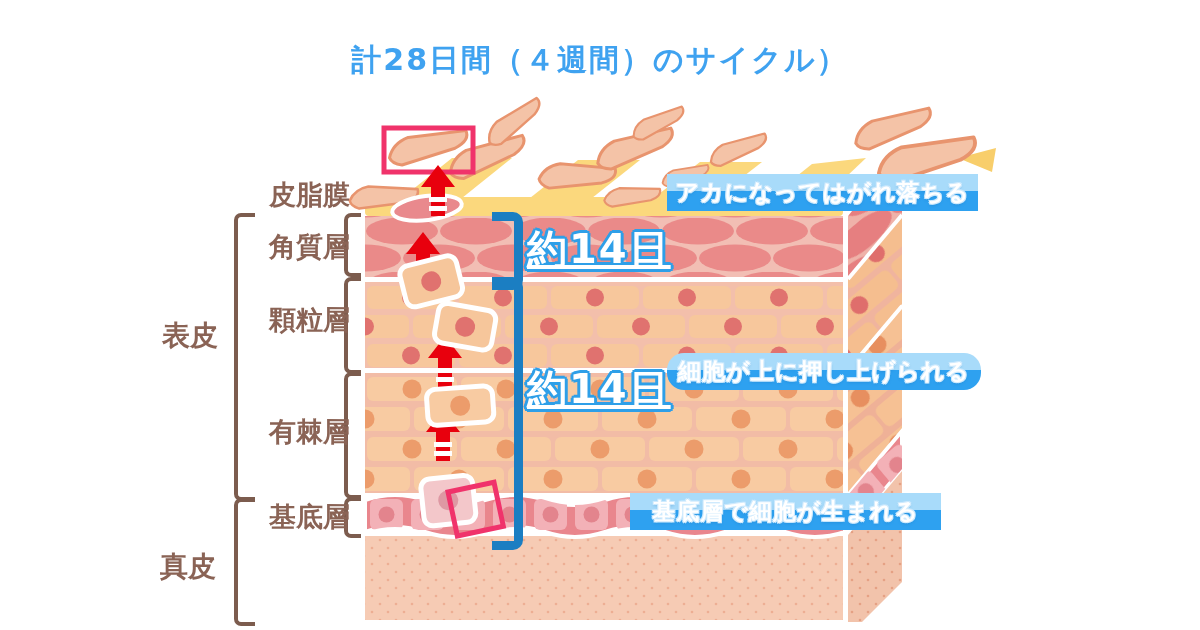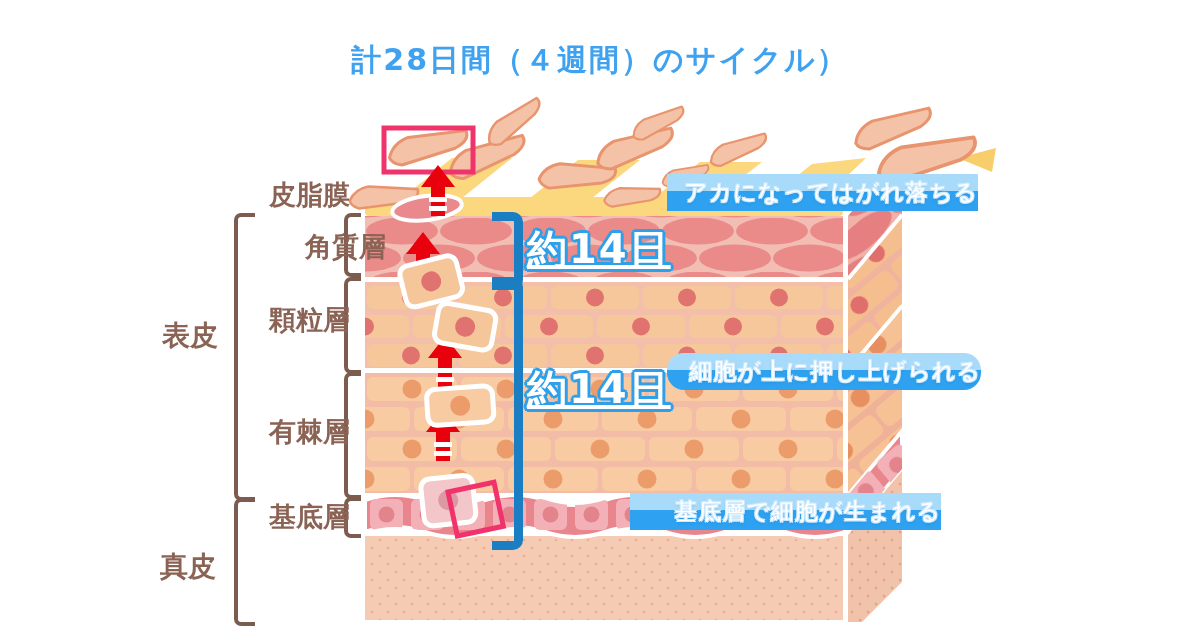--- a/index.html
+++ b/index.html
@@ -33,23 +33,23 @@
   
   .duration{
     font-size:40px;font-weight:bold;color:#ffffff;letter-spacing:2px;z-index:3;
     text-shadow:
       -3px 0 0 #2E9FE8, 3px 0 0 #2E9FE8, 0 -3px 0 #2E9FE8, 0 3px 0 #2E9FE8,
       -2px -2px 0 #2E9FE8, 2px -2px 0 #2E9FE8, -2px 2px 0 #2E9FE8, 2px 2px 0 #2E9FE8;
     text-decoration: underline;
   }
   
   .annotation{
-    height:37px;line-height:37px;text-align:right;z-index:4;
+    height:37px;line-height:37px;text-align:center;z-index:4;
     background:linear-gradient(#A8DBFA 0 46%, #2EA1F0 46% 100%);
-    font-size:23px;font-weight:normal;color:#ffffff;letter-spacing:1px;
+    font-size:23px;font-weight:bold;color:#ffffff;letter-spacing:1px;
     text-shadow:-1px -1px 0 #cfeafd,1px -1px 0 #cfeafd,-1px 1px 0 #cfeafd,1px 1px 0 #cfeafd,0 2px 3px rgba(20,110,180,.35);
   }
   svg.illus{position:absolute;left:0;top:0;z-index:1;}
 </style>
 </head>
 <body>
 
 <div class="stage">
 
   <svg class="illus" width="1200" height="630" viewBox="0 0 1200 630">
@@ -219,21 +219,21 @@
         <rect width="52" height="47" rx="9" fill="#F3C7CA" stroke="#fff" stroke-width="5"></rect>
         <circle cx="26" cy="23" r="10" fill="#DE98A3"></circle>
       </g>
       <rect transform="translate(448,492) rotate(-12)" width="47" height="45" fill="none" stroke="#F0336B" stroke-width="5"></rect>
     </g>
   </svg>
 
   <div class="abs title">計28日間（４週間）のサイクル）</div>
 
   <div class="abs layer-label" style="left:238px;top:177px;">皮脂膜</div>
-  <div class="abs layer-label" style="left:238px;top:229px;padding-left:36px;">角質層</div>
+  <div class="abs layer-label" style="left:238px;top:229px;">角質層</div>
   <div class="abs layer-label" style="left:238px;top:302px;">顆粒層</div>
   <div class="abs layer-label" style="left:238px;top:414px;">有棘層</div>
   <div class="abs layer-label" style="left:238px;top:499px;">基底層</div>
 
   <div class="abs region-label" style="left:158px;top:317px;">表皮</div>
   <div class="abs region-label" style="left:156px;top:548px;">真皮</div>
 
   <div class="abs bracket-brown small" style="top:213px;height:56px;"></div>
   <div class="abs bracket-brown small" style="top:277px;height:89px;"></div>
   <div class="abs bracket-brown small" style="top:372px;height:119px;"></div>

